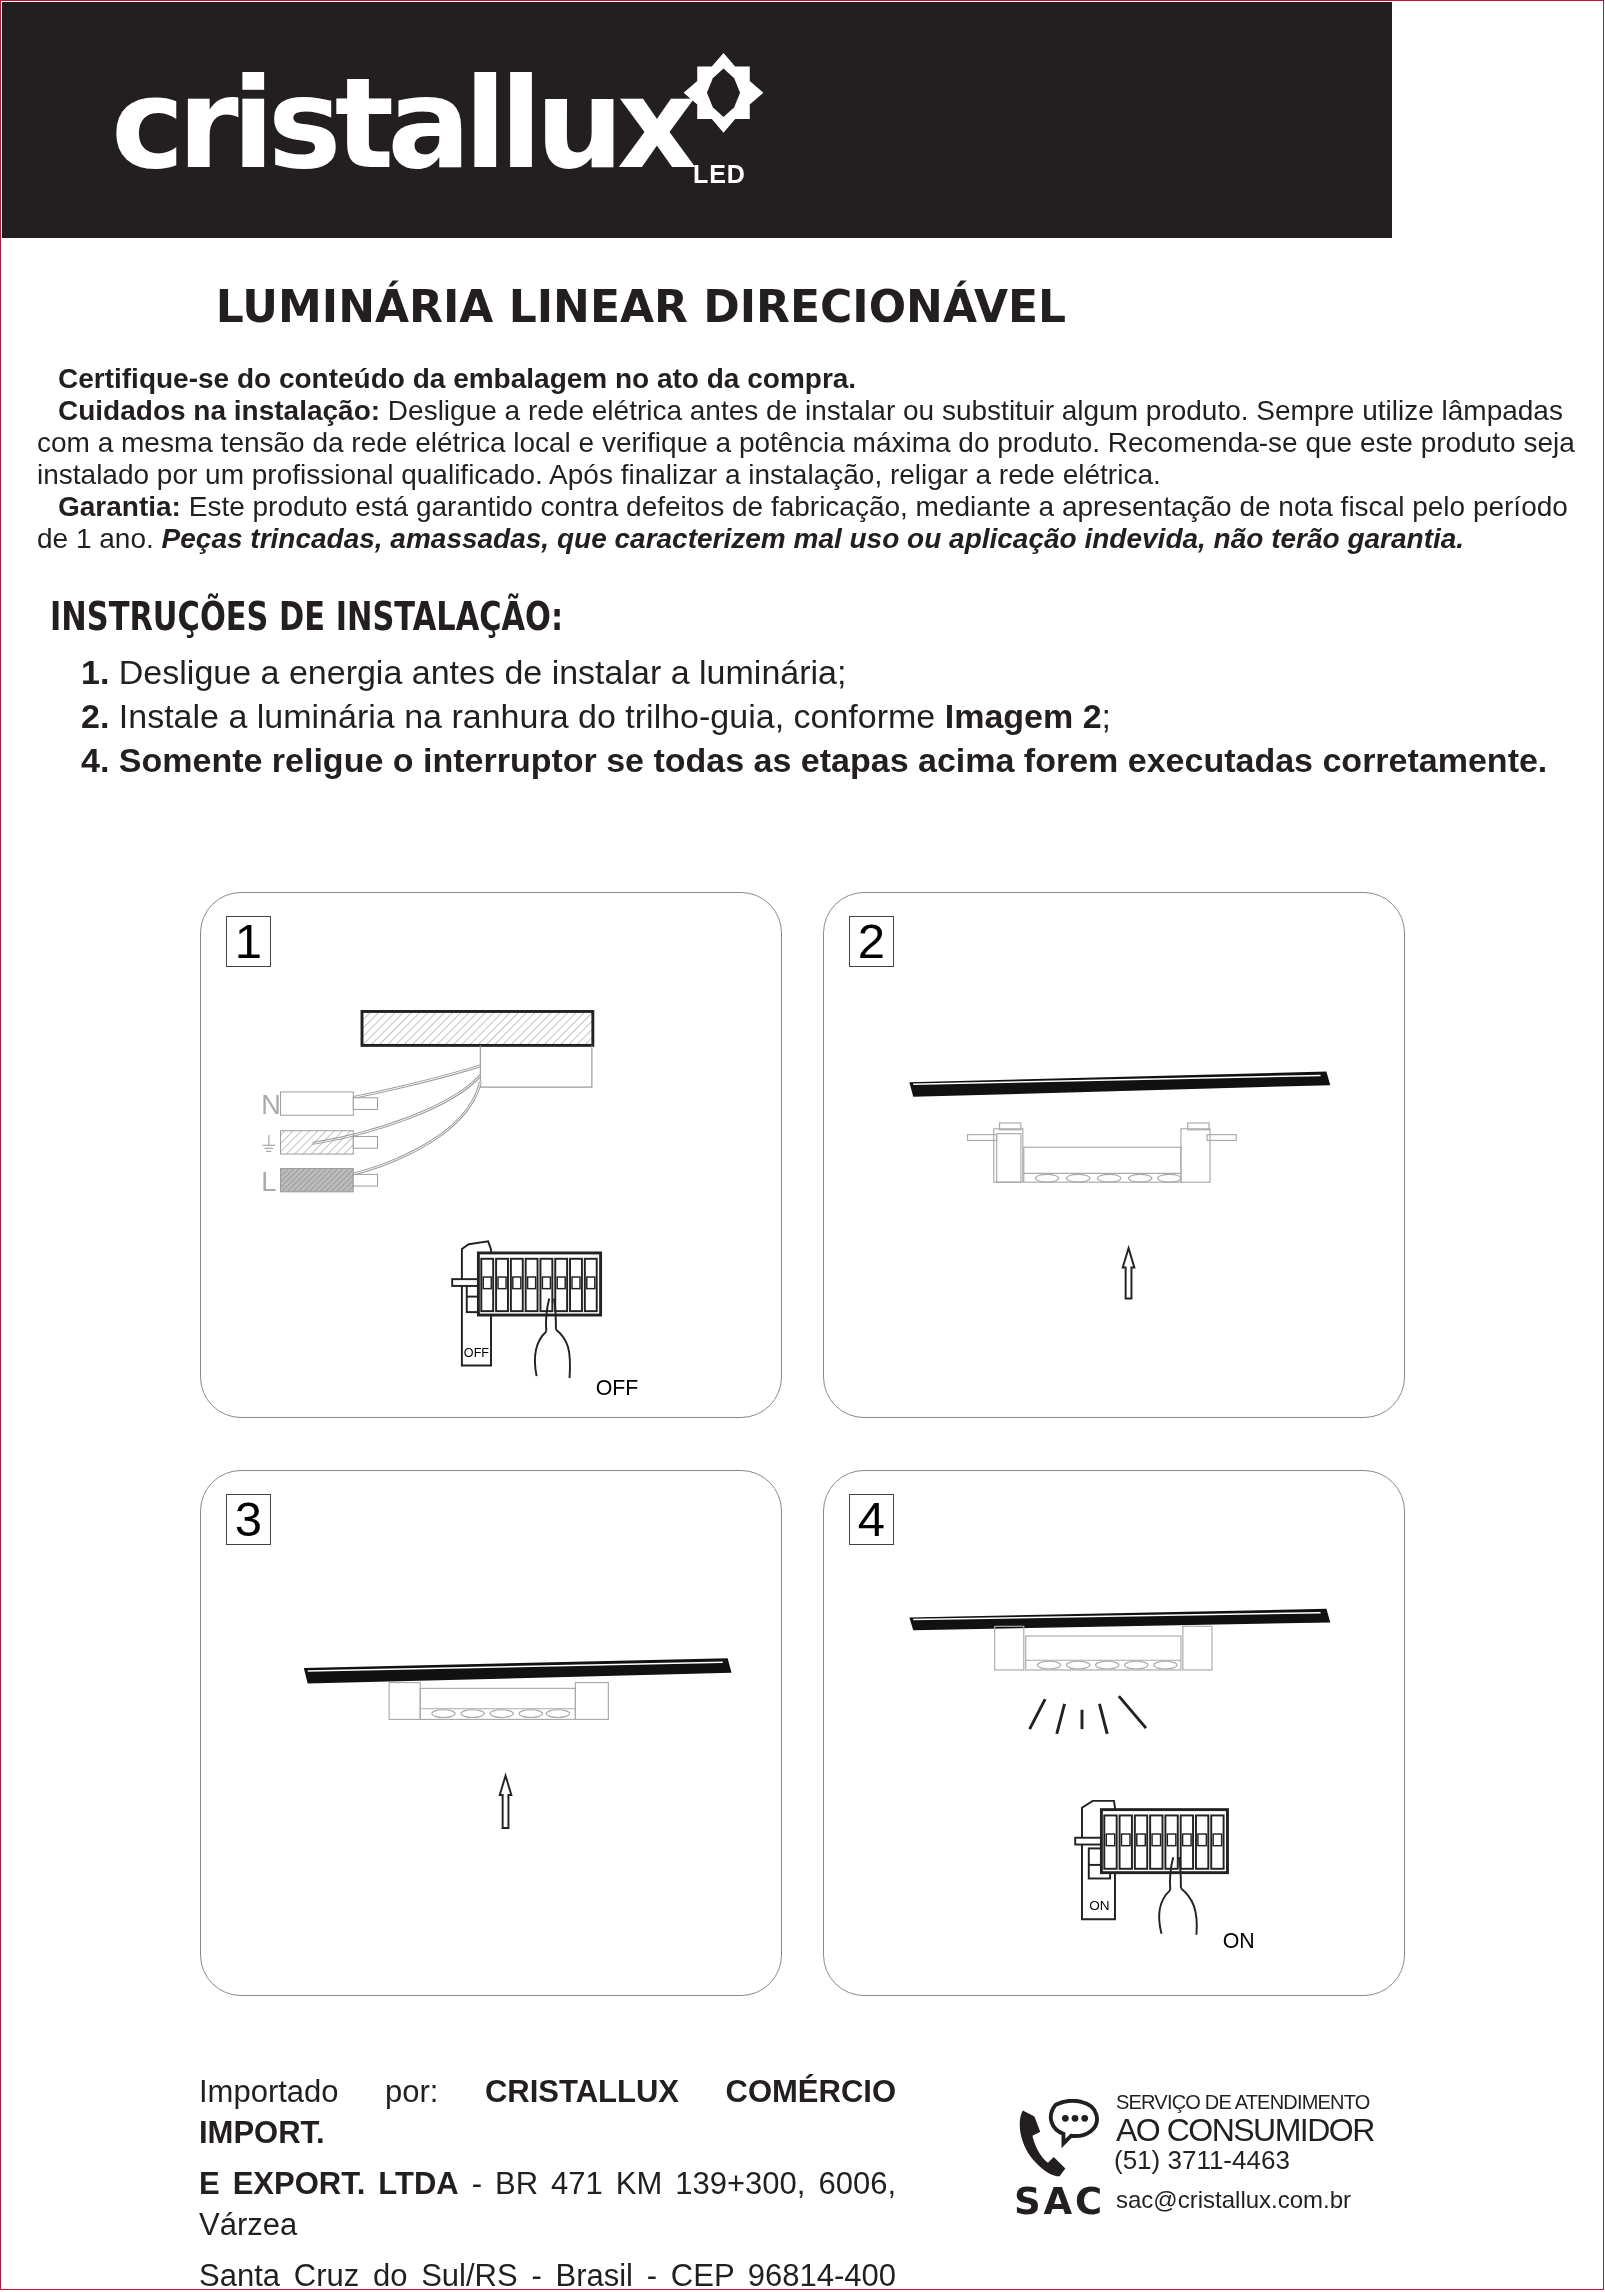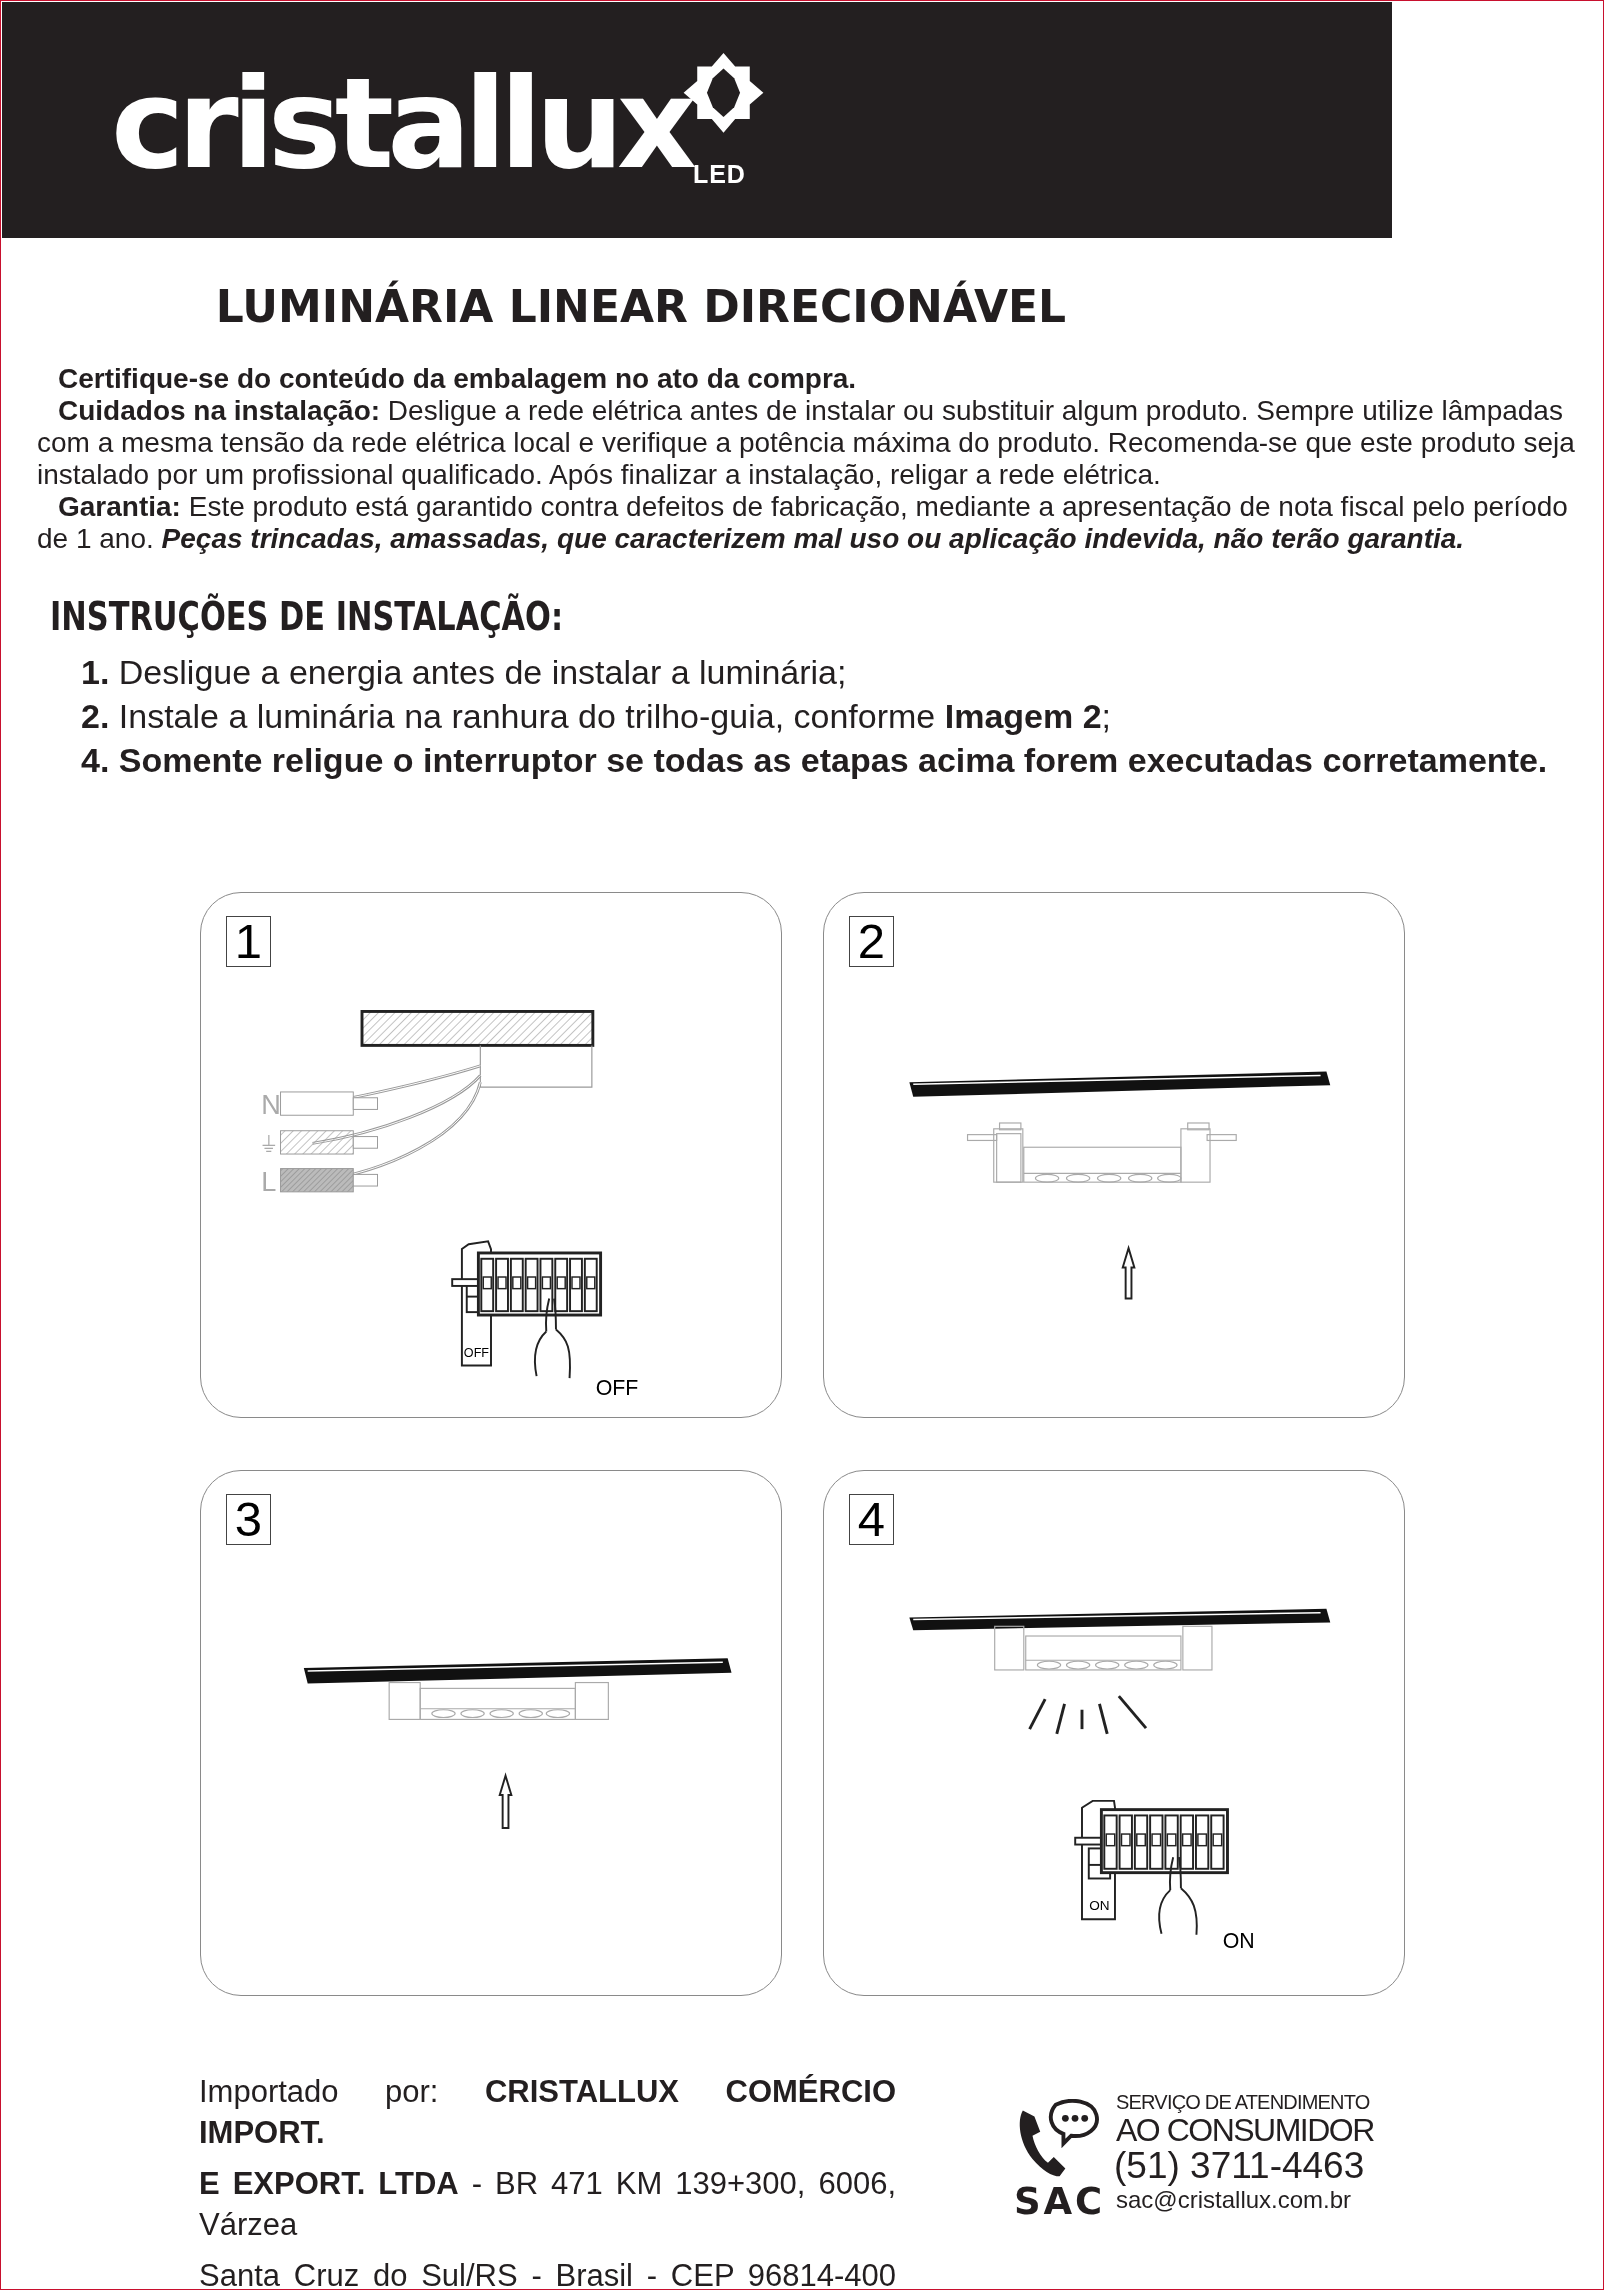--- a/index.html
+++ b/index.html
@@ -23,21 +23,21 @@
   .p1{left:200px;top:892px;}
   .p2{left:823px;top:892px;}
   .p3{left:200px;top:1470px;}
   .p4{left:823px;top:1470px;}
   .footer-addr{position:absolute;left:199px;top:2061px;width:697px;font-size:31px;line-height:41px;text-align:justify;text-align-last:justify;}
   .footer-addr div{text-align:justify;text-align-last:justify;margin-top:10px;}
   .sac-block{position:absolute;left:1009px;top:2091px;width:388px;height:126px;}
   .sac-label{position:absolute;left:4.9px;top:89px;font-family:"DejaVu Sans",sans-serif;font-weight:bold;font-size:37px;letter-spacing:2.9px;}
   .sac-line1{position:absolute;left:107px;top:0;font-size:20px;letter-spacing:-0.8px;}
   .sac-line2{position:absolute;left:107px;top:21.3px;font-size:32px;letter-spacing:-1.5px;}
-  .sac-phone{position:absolute;left:105px;top:54px;font-size:37px;letter-spacing:0px;}
+  .sac-phone{position:absolute;left:105px;top:54px;font-size:26px;letter-spacing:0px;}
   .sac-email{position:absolute;left:107px;top:95px;font-size:24px;}
   .phone-icon{position:absolute;left:3.9px;top:7.8px;width:97px;height:87px;}
 </style>
 </head>
 <body>
 
 <div class="page-frame"></div>
 
 <div class="header">
   <div class="logo-text">cristallux</div>

